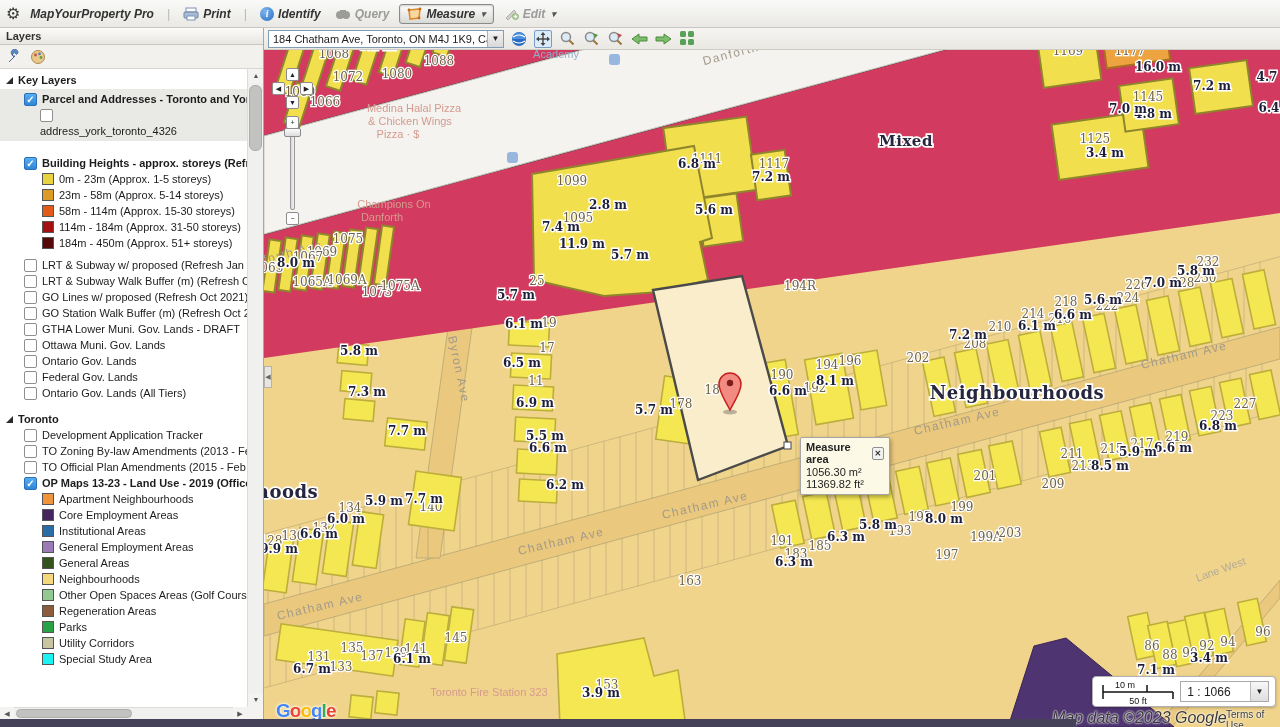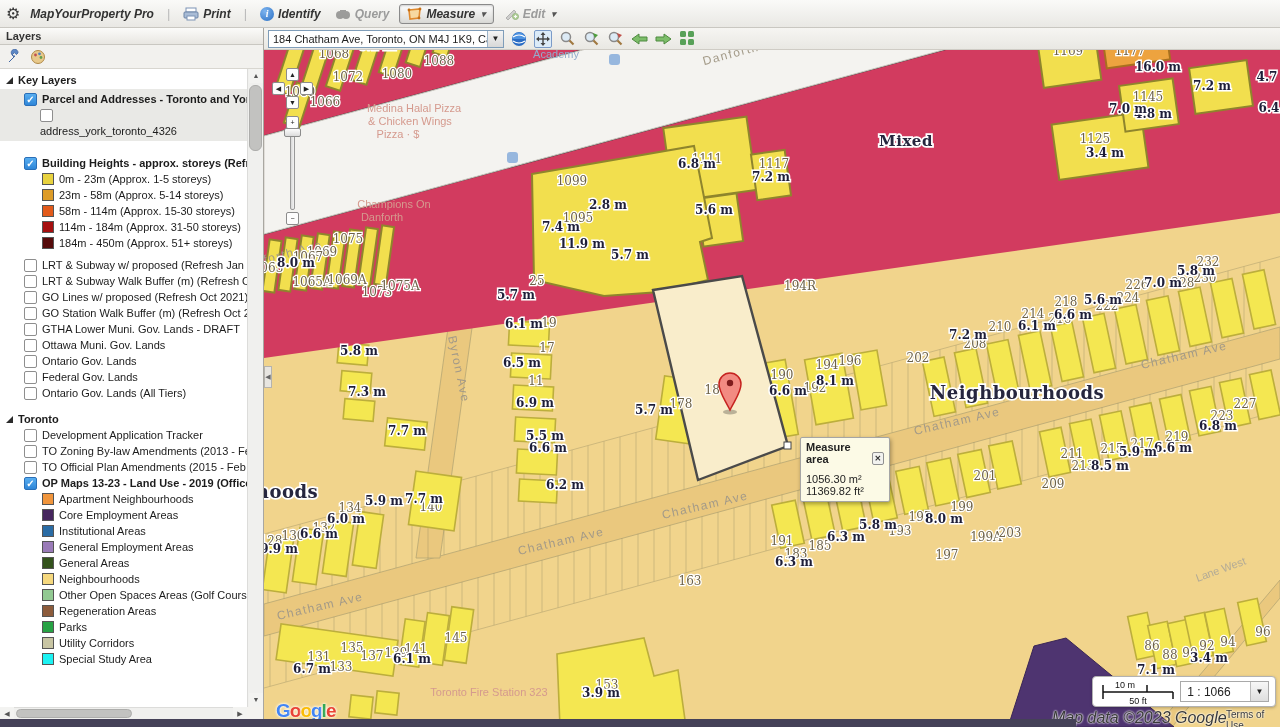--- a/index.html
+++ b/index.html
@@ -70,21 +70,21 @@
     background:linear-gradient(90deg,#d8d8d8,#f2f2f2); border:1px solid #999; border-radius:2px; z-index:15; }
   #zoom-slider-handle { position:absolute; left:20px; top:100px; width:17px; height:9px; background:linear-gradient(#fdfdfd,#dcdcdc);
     border:1px solid #8c8c8c; border-radius:2px; z-index:16; }
   #splitter-tab { position:absolute; left:0px; top:338px; width:8px; height:22px; background:#e7e5e0;
     border:1px solid #b5b3ad; font-size:7px; line-height:20px; color:#666; text-align:center; z-index:15; }
 
   
   #measure-popup { position:absolute; left:536px; top:409px; width:90px; background:#fcfae6;
     border:1px solid #a5a5a5; border-radius:2px; box-shadow:1px 2px 4px rgba(0,0,0,.35);
     font-size:11px; color:#222; padding:3px 5px 4px 5px; z-index:18; }
-  #measure-popup .hd { display:flex; align-items:flex-end; font-weight:700; margin-bottom:8px; }
+  #measure-popup .hd { display:flex; align-items:center; font-weight:700; margin-bottom:1px; }
   #measure-popup .close { margin-left:auto; width:13px; height:13px; border:1px solid #909090; background:#f2f2ef;
     font-size:8px; line-height:11px; text-align:center; color:#333; border-radius:2px; }
 
   
   #scale-panel { position:absolute; left:828px; top:648px; width:184px; height:31px; background:#fff;
     border:1px solid #b2b2b2; border-radius:4px; box-shadow:0 1px 3px rgba(0,0,0,.25);
     display:flex; align-items:center; gap:6px; padding:0 6px; z-index:18; }
   #ratio-select { width:92px; height:21px; border:1px solid #a9a9a9; background:#fff;
     display:flex; align-items:center; font-size:12px; color:#222; }
   #ratio-select .txt { flex:1; padding-left:6px; }

